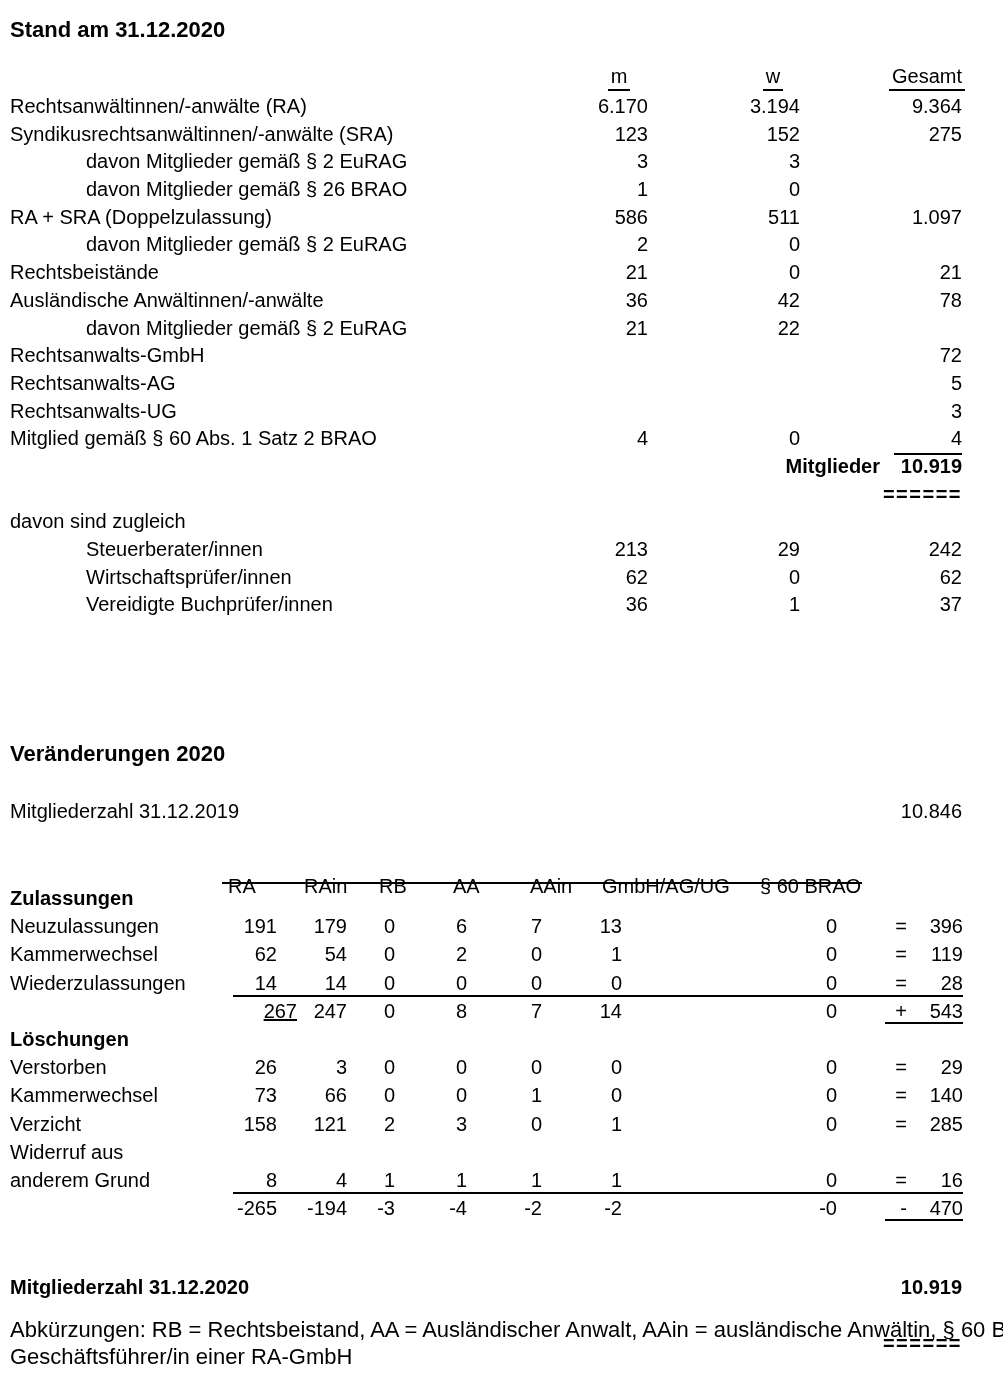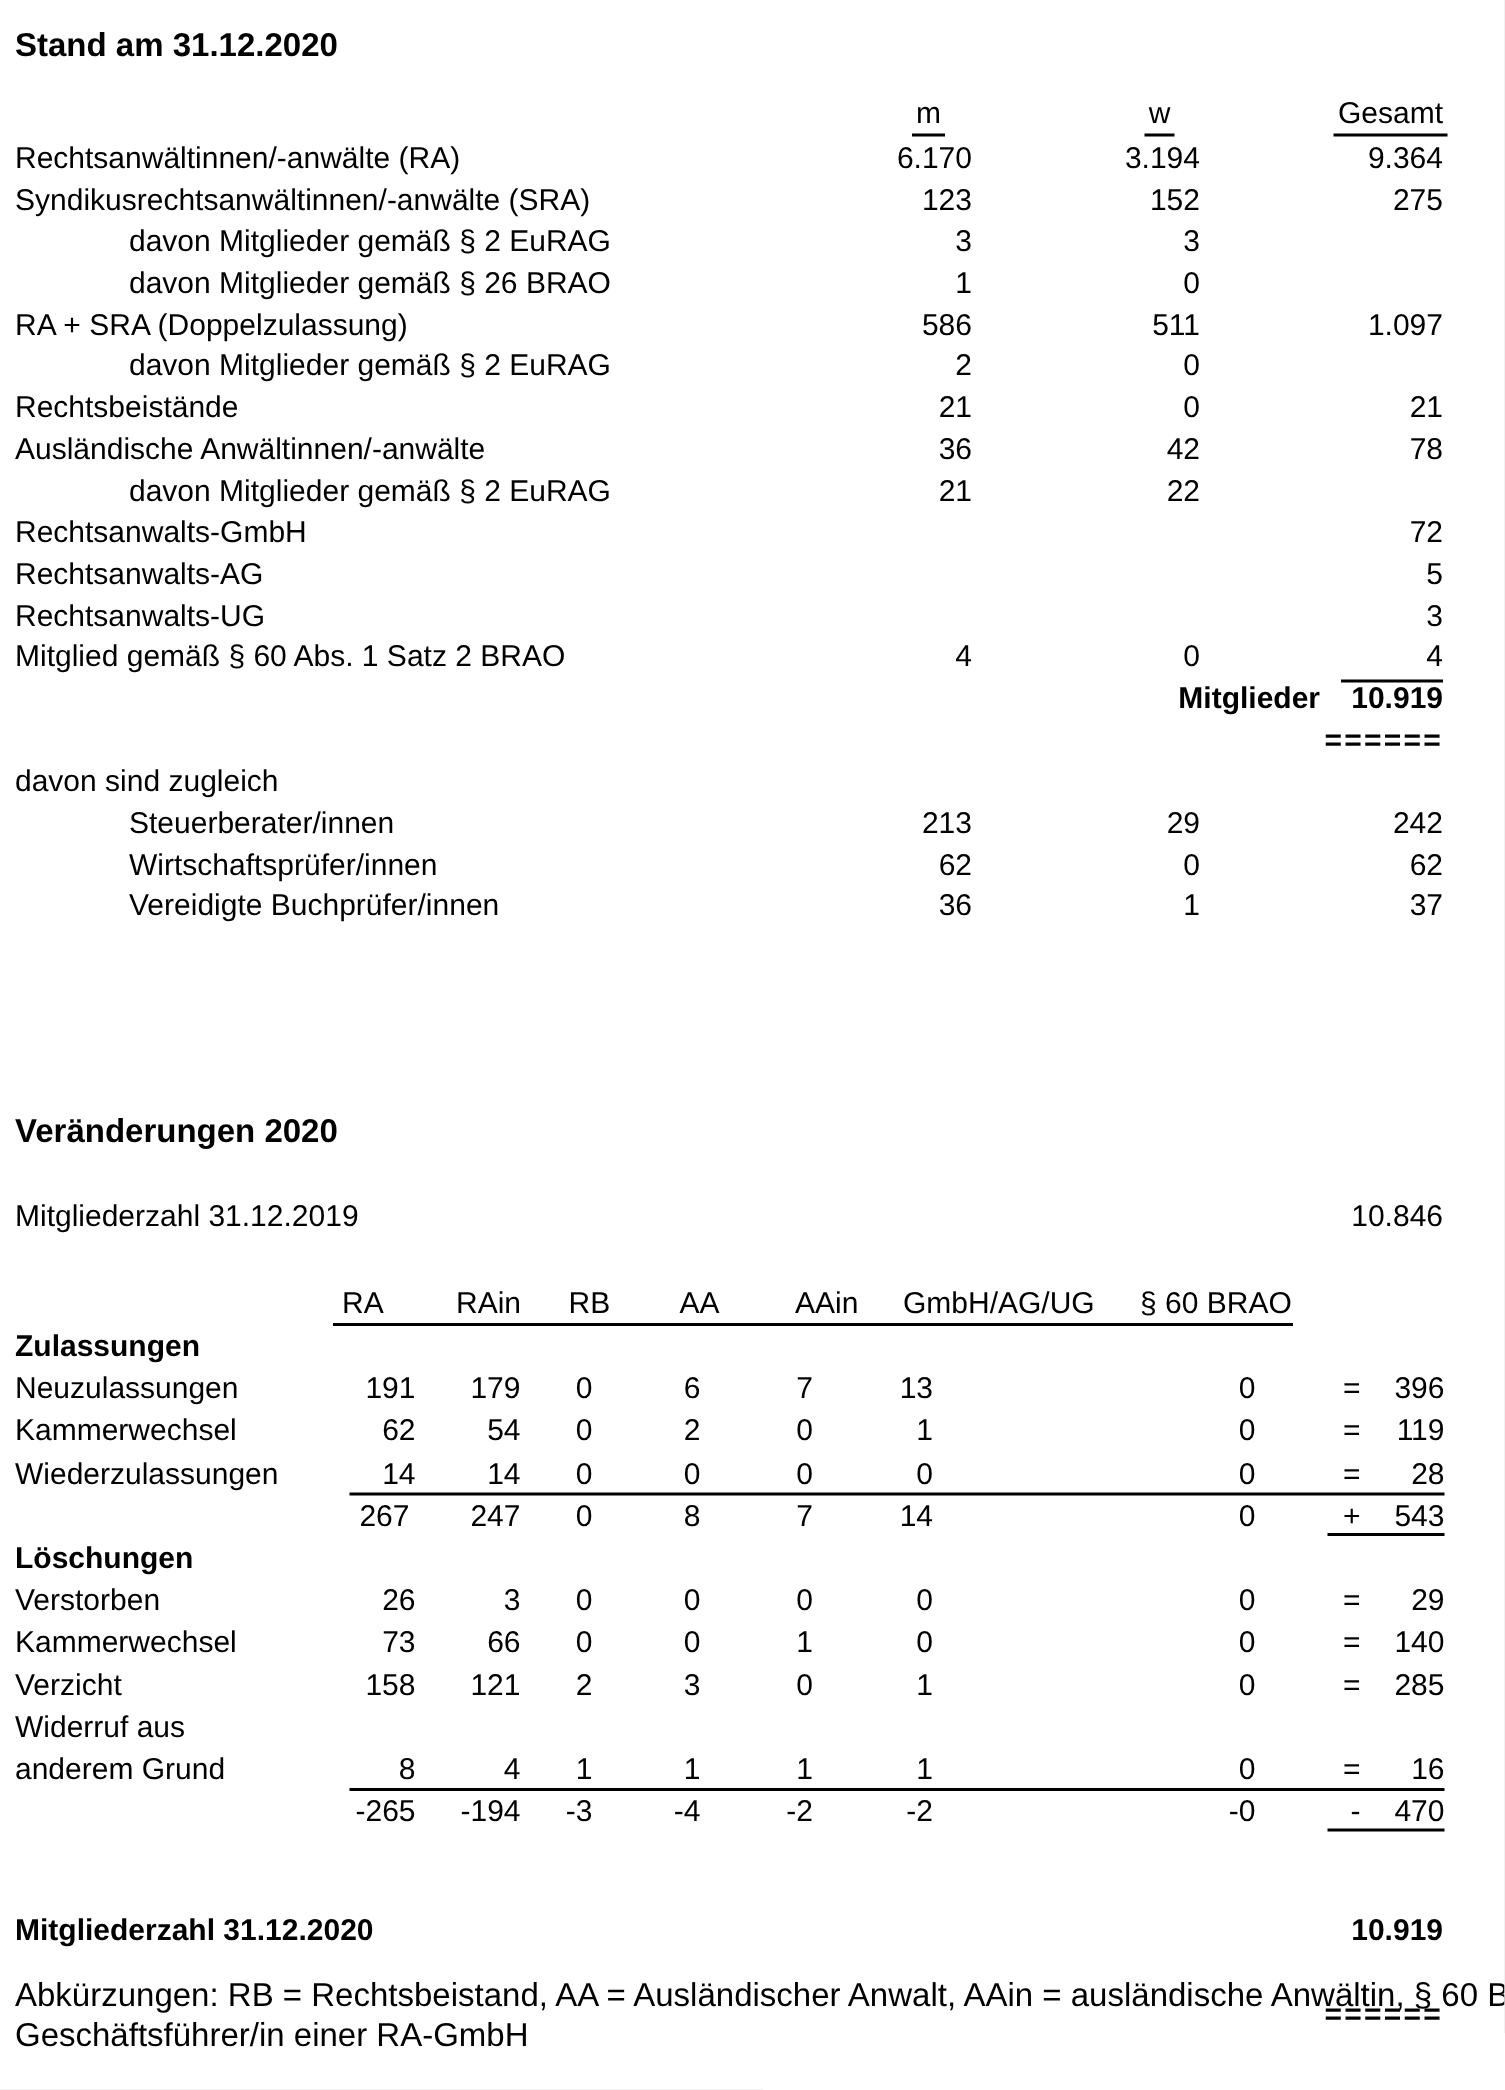--- a/index.html
+++ b/index.html
@@ -27,21 +27,21 @@
   .total-lbl{left:auto;right:123px;}
   
   .t1-header{position:absolute;top:63px;left:0;width:100%;height:29px;line-height:27px;}
   .h-m{position:absolute;left:594px;width:50px;text-align:center;}
   .h-w{position:absolute;left:748px;width:50px;text-align:center;}
   .h-g{position:absolute;right:38px;text-align:right;}
   .hu{display:inline-block;border-bottom:2px solid #000;padding:0 3px;line-height:26px;}
   
   .t2-header{position:absolute;top:856px;left:0;width:100%;height:28px;line-height:26px;}
   .t2-header .hrule{position:absolute;left:222px;width:640px;bottom:0;border-bottom:2px solid #000;height:0;}
-  .hc{position:absolute;top:0;white-space:nowrap;}
+  .hc{position:absolute;top:17px;white-space:nowrap;}
   .hc1{left:228px;}.hc2{left:304px;}.hc3{left:379px;}.hc4{left:453px;}
   .hc5{left:530px;}.hc6{left:602px;}.hc7{left:760px;}
   .rule-under{position:absolute;left:233px;right:40px;bottom:0;height:0;border-bottom:2px solid #000;}
   .sum-rule{position:absolute;right:40px;width:78px;bottom:1px;height:0;border-bottom:2px solid #000;}
   .foot{position:absolute;left:10px;top:1316px;font-size:22px;line-height:27px;white-space:nowrap;}
 </style>
 </head>
 <body>
 
 <div class="page">
@@ -206,21 +206,21 @@
         <div class="num t2n" style="right: 608px;">0</div>
         <div class="num t2n" style="right: 536px;">0</div>
         <div class="num t2n" style="right: 461px;">0</div>
         <div class="num t2n" style="right: 381px;">0</div>
         <div class="num t2n" style="right: 166px;">0</div>
         <div class="num c-op">=</div>
         <div class="num c-total">28</div>
         <div class="rule-under"></div>
       </div>
       <div class="row t2row">
-        <div class="num t2n" style="right: 730px;">267</div>
+        <div class="num t2n" style="right: 706px; text-decoration: underline;">267</div>
         <div class="num t2n" style="right: 656px;">247</div>
         <div class="num t2n" style="right: 608px;">0</div>
         <div class="num t2n" style="right: 536px;">8</div>
         <div class="num t2n" style="right: 461px;">7</div>
         <div class="num t2n" style="right: 381px;">14</div>
         <div class="num t2n" style="right: 166px;">0</div>
         <div class="num c-op">+</div>
         <div class="num c-total">543</div>
         <div class="sum-rule"></div>
       </div>

